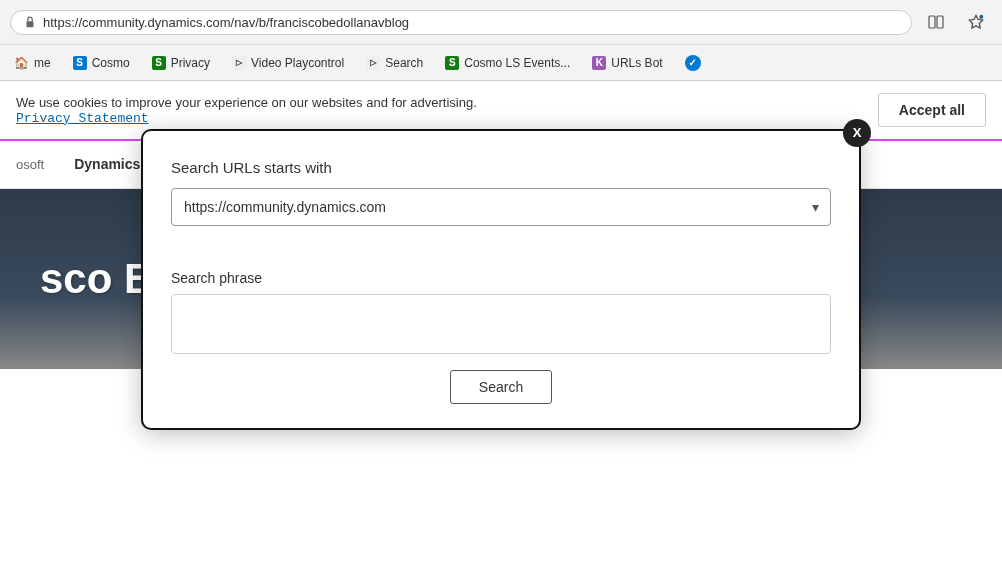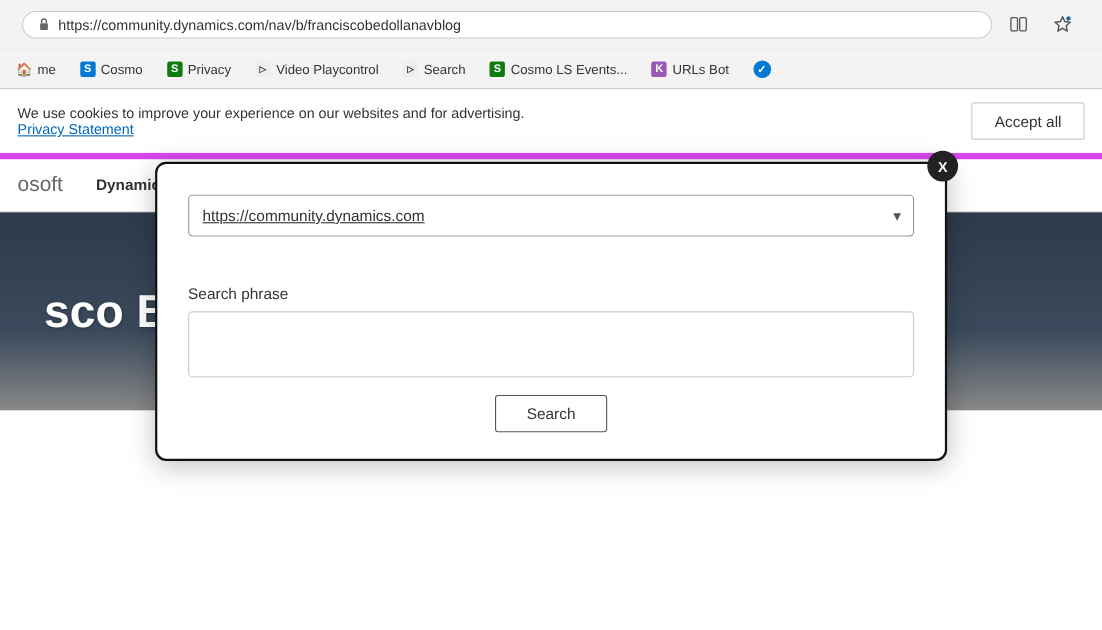--- a/index.html
+++ b/index.html
@@ -7,21 +7,21 @@
 
     
     .browser-chrome {
       background: #f3f3f3;
       border-bottom: 1px solid #ddd;
     }
 
     .address-bar-row {
       display: flex;
       align-items: center;
-      padding: 6px 20px;
+      padding: 6px 10px;
       gap: 8px;
       background: #f3f3f3;
     }
 
     .address-bar {
       flex: 1;
       display: flex;
       align-items: center;
       background: #fff;
       border: 1px solid #ccc;
@@ -98,58 +98,59 @@
       align-items: center;
       justify-content: center;
       color: white;
       font-size: 10px;
       font-weight: bold;
     }
 
     
     .cookie-banner {
       background: #fff;
-      border-bottom: 6px solid #d946ef;
+      border-bottom: 2px solid #d946ef;
       padding: 12px 16px;
       display: flex;
       align-items: center;
       justify-content: space-between;
       font-size: 13px;
       color: #333;
     }
 
     .cookie-text a {
       color: #0067b8;
       text-decoration: underline;
+      font-family: Liberation Mono, monospace;
     }
 
     .accept-btn {
       background: #fff;
       border: 1px solid #ccc;
       padding: 8px 20px;
       font-size: 14px;
       cursor: pointer;
       border-radius: 2px;
       color: #333;
-      font-weight: 400;
+      font-weight: 700;
     }
 
     
     .nav-bar {
       background: #fff;
       border-bottom: 1px solid #e0e0e0;
       display: flex;
       align-items: center;
       padding: 0 16px;
       height: 48px;
       gap: 0;
     }
 
     .nav-brand {
-      font-size: 19px;
+      font-size: 13px;
       color: #666;
       margin-right: 16px;
     }
 
     .nav-item {
       display: flex;
       align-items: center;
       gap: 4px;
       padding: 0 14px;
       height: 48px;
@@ -239,21 +240,20 @@
     .modal-select {
       width: 100%;
       padding: 10px 36px 10px 12px;
       font-size: 14px;
       border: 1px solid #999;
       border-radius: 4px;
       color: #333;
       background: #fff;
       appearance: none;
       cursor: pointer;
-      text-decoration: underline;
     }
 
     .select-chevron {
       position: absolute;
       right: 12px;
       top: 50%;
       transform: translateY(-50%);
       font-size: 14px;
       color: #555;
       pointer-events: none;
@@ -393,20 +393,21 @@
     <span class="nav-chevron">▾</span>
   </a>
 </div>
 
 <div class="main-content">
   <span class="page-hero-text">sco Bedoll</span>
 
   <div class="modal-overlay">
     <div class="modal">
       <button class="modal-close">X</button>
+      <p class="modal-title">Search URLs starts with</p>
 
       <div class="modal-select-wrapper">
         <select class="modal-select">
           <option>https://community.dynamics.com</option>
           <option>https://community.dynamics.com/nav</option>
           <option>https://community.dynamics.com/forums</option>
         </select>
         <span class="select-chevron">▾</span>
       </div>
 

